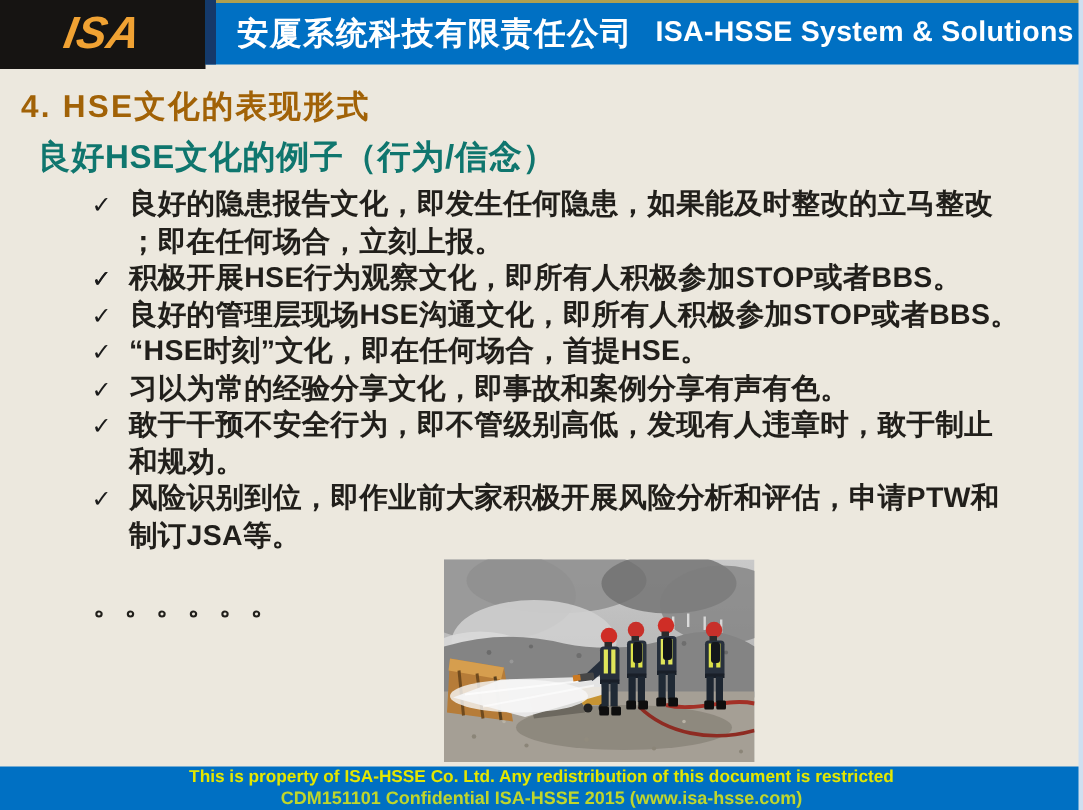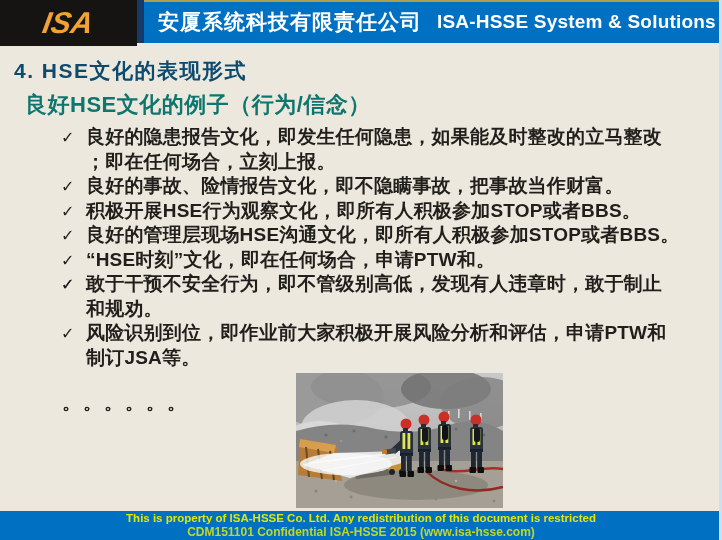--- a/index.html
+++ b/index.html
@@ -28,21 +28,21 @@
   }
   .company-cn{color:#fff;font-weight:bold;font-size:21px;letter-spacing:1px;}
   .company-en{color:#fff;font-weight:bold;font-size:19px;letter-spacing:0.2px;}
 
   
   .right-edge{position:absolute;right:0;top:0;bottom:0;width:3px;background:#cedff0;z-index:9;}
 
   
   .slide-title{
     position:absolute;left:14px;top:57px;margin:0;
-    font-size:21px;font-weight:bold;color:#0c4a6e;letter-spacing:1.5px;
+    font-size:21px;font-weight:bold;color:#a16207;letter-spacing:1.5px;
   }
   .slide-subtitle{
     position:absolute;left:25px;top:90px;margin:0;
     font-size:22px;font-weight:bold;color:#0f766e;letter-spacing:0.5px;
   }
 
   
   .bullets{
     position:absolute;left:61px;top:125px;width:652px;
     margin:0;padding:0;list-style:none;
@@ -87,25 +87,25 @@
   </div>
   <div class="header-divider"></div>
   <div class="right-edge"></div>
 
   <h1 class="slide-title">4.  HSE文化的表现形式</h1>
   <h2 class="slide-subtitle">良好HSE文化的例子（行为/信念）</h2>
 
   <ul class="bullets">
     <li><span class="check">✓</span><span class="bt">良好的隐患报告文化，即发生任何隐患，如果能及时整改的立马整改
 ；即在任何场合，立刻上报。</span></li>
-    <li><span class="check">✓</span><span class="bt">良好的事故、险情报告文化，即不隐瞒事故，把事故当作财富。</span></li>
+    <li><span class="check">✓</span></li>
     <li><span class="check">✓</span><span class="bt">积极开展HSE行为观察文化，即所有人积极参加STOP或者BBS。</span></li>
     <li><span class="check">✓</span><span class="bt">良好的管理层现场HSE沟通文化，即所有人积极参加STOP或者BBS。</span></li>
-    <li><span class="check">✓</span><span class="bt">“HSE时刻”文化，即在任何场合，申请PTW和。</span></li>
-    <li><span class="check">✓</span></li>
+    <li><span class="check">✓</span><span class="bt">“HSE时刻”文化，即在任何场合，首提HSE。</span></li>
+    <li><span class="check">✓</span><span class="bt">习以为常的经验分享文化，即事故和案例分享有声有色。</span></li>
     <li><span class="check">✓</span><span class="bt">敢于干预不安全行为，即不管级别高低，发现有人违章时，敢于制止
 和规劝。</span></li>
     <li><span class="check">✓</span><span class="bt">风险识别到位，即作业前大家积极开展风险分析和评估，申请PTW和
 制订JSA等。</span></li>
   </ul>
 
   <div class="ellipsis-line">。。。。。。</div>
 
   <div class="photo">
     <svg viewBox="0 0 207 135" preserveAspectRatio="none">

